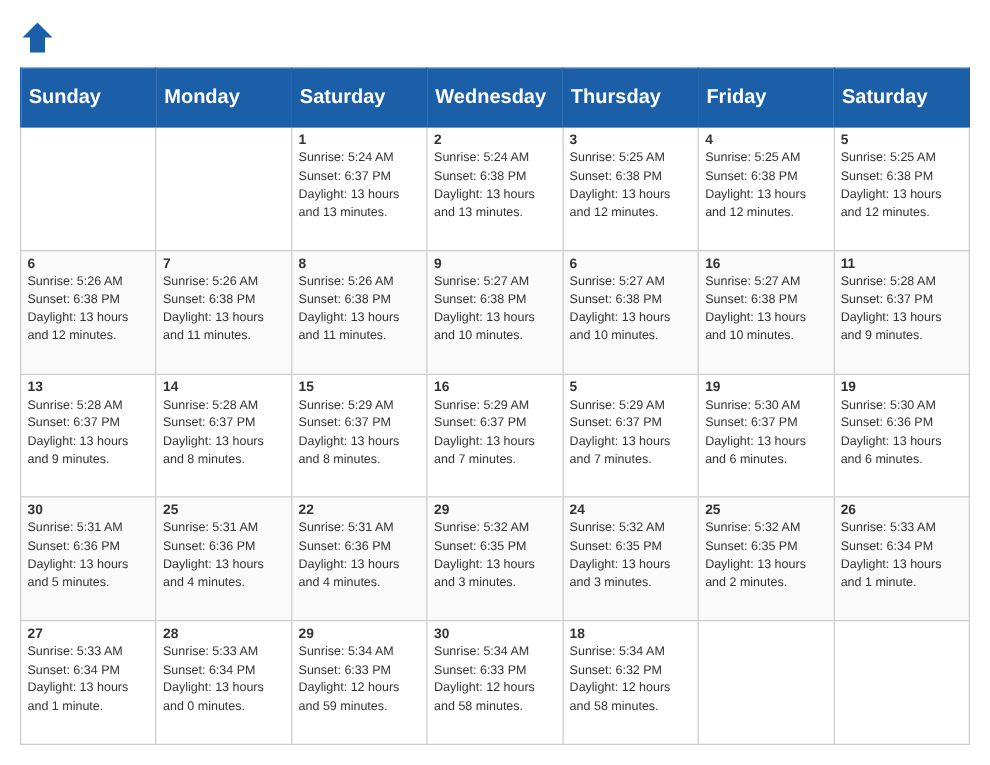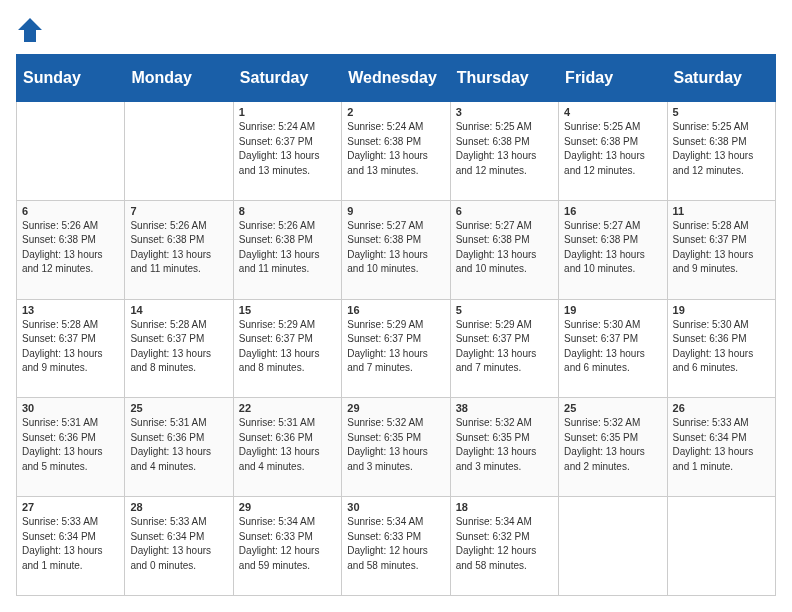--- a/index.html
+++ b/index.html
@@ -291,21 +291,21 @@
 and 4 minutes.</div>
           </td>
           <td>
             <span class="day-num">29</span>
             <div class="day-info" style="white-space: pre-line;">Sunrise: 5:32 AM
 Sunset: 6:35 PM
 Daylight: 13 hours
 and 3 minutes.</div>
           </td>
           <td>
-            <span class="day-num">38</span>
+            <span class="day-num">24</span>
             <div class="day-info" style="white-space: pre-line;">Sunrise: 5:32 AM
 Sunset: 6:35 PM
 Daylight: 13 hours
 and 3 minutes.</div>
           </td>
           <td>
             <span class="day-num">25</span>
             <div class="day-info" style="white-space: pre-line;">Sunrise: 5:32 AM
 Sunset: 6:35 PM
 Daylight: 13 hours

